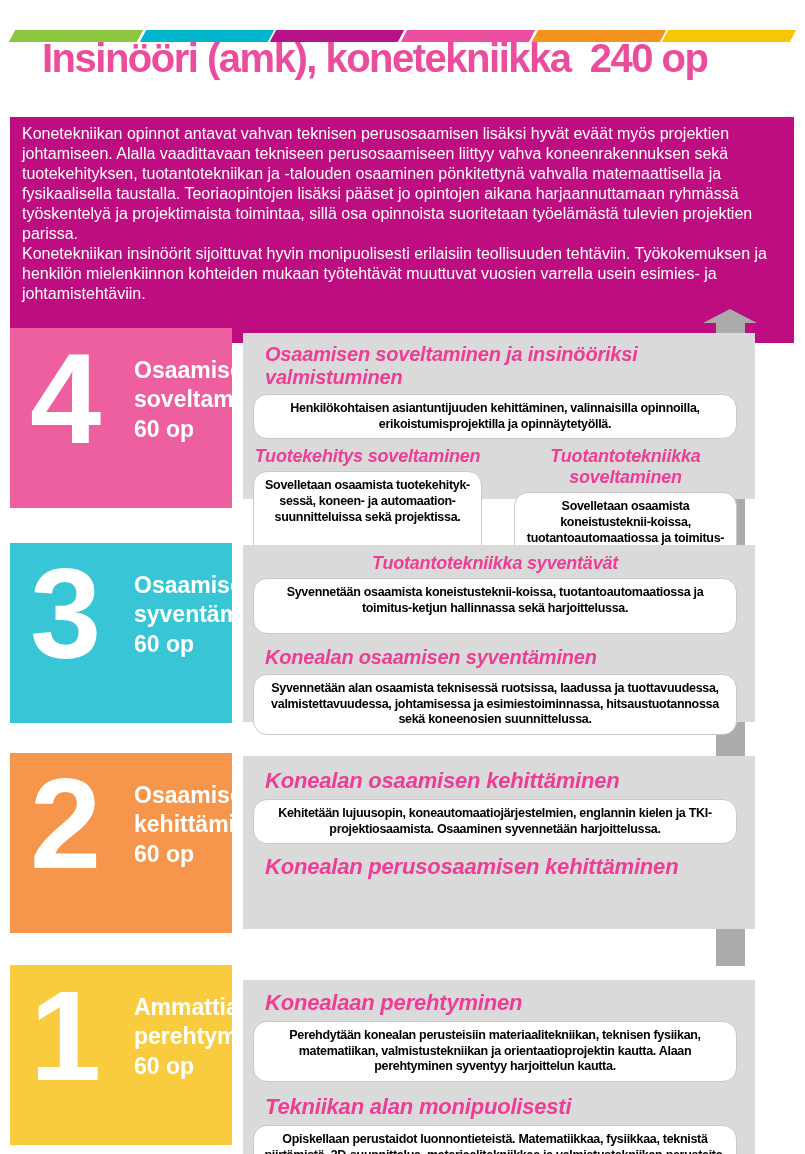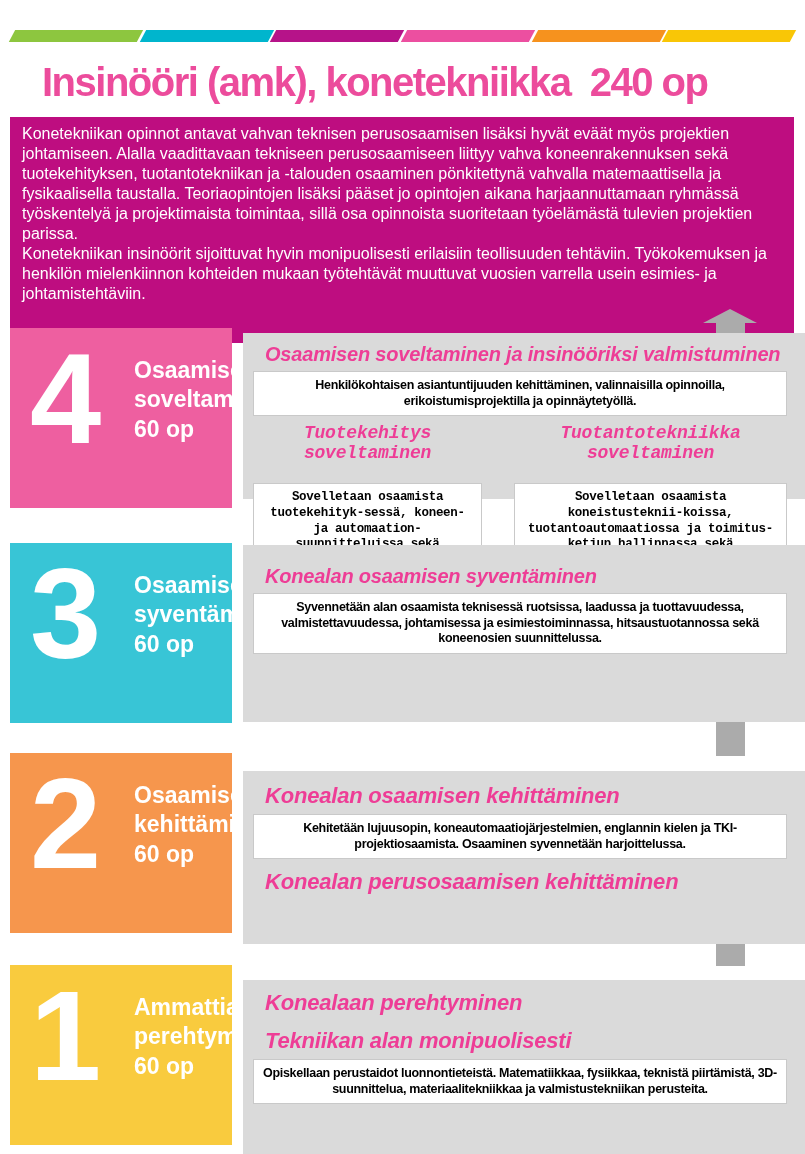--- a/index.html
+++ b/index.html
@@ -9,21 +9,21 @@
   }
   
   .stripe{position:absolute;top:30px;left:12px;width:781px;height:12px;display:flex;}
   .stripe span{flex:1;margin-right:3px;transform:skewX(-28deg);}
   .stripe span:last-child{margin-right:0;}
   .sg0{background:#8DC63F;} .sg1{background:#00B5CD;} .sg2{background:#B61389;}
   .sg3{background:#EC4FA0;} .sg4{background:#F6921E;} .sg5{background:#F9C606;}
 
   
   .title{
-    position:absolute;top:60px;left:42px;margin:0;white-space:pre;
+    position:absolute;top:36px;left:42px;margin:0;white-space:pre;
     font-size:40px;font-weight:bold;color:#EC4C9C;letter-spacing:-1.5px;
   }
 
   
   .intro{
     position:absolute;top:117px;left:10px;width:784px;height:226px;box-sizing:border-box;
     background:#BE0D80;color:#ffffff;padding:7px 12px;overflow:hidden;
     font-size:16px;line-height:1.25;
   }
   .intro p{margin:0;}
@@ -50,45 +50,45 @@
   .numblock{
     position:absolute;left:10px;top:0;width:222px;height:180px;box-sizing:border-box;
     display:flex;color:#ffffff;padding:20px 0 0 20px;
   }
   .c-pink{background:#EE5FA0;} .c-teal{background:#38C5D6;}
   .c-orange{background:#F6964D;} .c-yellow{background:#F9CB3E;}
   .big-num{font-size:128px;line-height:0.8;font-weight:bold;width:104px;flex:none;}
   .num-label{font-size:23px;font-weight:bold;line-height:1.28;padding-top:8px;}
 
   .panel{
-    position:absolute;left:243px;width:562px;box-sizing:border-box;background:#DADADA;
+    position:absolute;left:243px;width:512px;box-sizing:border-box;background:#DADADA;
   }
   #sec4 .panel{top:5px;height:166px;}
   #sec3 .panel{top:2px;height:177px;}
-  #sec2 .panel{top:18px;height:173px;}
+  #sec2 .panel{top:3px;height:173px;}
   #sec1 .panel{top:15px;height:176px;}
 
   .ph{margin:0;color:#EE3D96;font-style:italic;font-weight:bold;letter-spacing:-0.2px;}
   .ph.main{font-size:20px;margin-left:22px;}
   .ph.big{font-size:22px;margin-left:22px;}
   .ph.col{font-size:18px;text-align:center;}
 
   .wbox{
     background:#ffffff;border:1px solid #C9C9C9;color:#000000;
     font-weight:bold;font-size:12.5px;line-height:1.25;letter-spacing:-0.3px;
     padding:6px 8px;box-sizing:border-box;
   }
-  .center{text-align:center;}
+  .center{text-align:center;border-radius:14px;}
   .leftal{text-align:left;}
 
   .full-box{margin:5px 18px 0 10px;}
-  .cols{display:flex;margin:7px 18px 0 10px;gap:32px;font-family:Liberation Mono, monospace;}
+  .cols{display:flex;margin:7px 18px 0 10px;gap:32px;}
   .colA{width:229px;flex:none;display:flex;flex-direction:column;}
   .colB{flex:1;display:flex;flex-direction:column;}
-  .cols .wbox{margin-top:20px;flex:1;min-height:56px;}
+  .cols .wbox{margin-top:4px;flex:1;min-height:56px;}
 
   .mt12{margin-top:12px;} .mt10{margin-top:10px;} .mt8{margin-top:8px;} .mt6{margin-top:12px;}
 </style>
 </head>
 <body>
 
 <div class="stripe">
   <span class="sg0"></span>
   <span class="sg1"></span>
   <span class="sg2"></span>
@@ -139,20 +139,24 @@
   <div class="numblock c-teal">
     <div class="big-num">3</div>
     <div class="num-label">
       <div>Osaamisen</div>
       <div>syventäminen</div>
       <div>60 op</div>
     </div>
   </div>
   <div class="panel">
     <div class="cols mt8">
+      <div class="colB">
+        <h3 class="ph col">Tuotantotekniikka syventävät</h3>
+        <div class="wbox center">Syvennetään osaamista koneistusteknii-koissa, tuotantoautomaatiossa ja toimitus-ketjun hallinnassa sekä harjoittelussa.</div>
+      </div>
     </div>
     <h2 class="ph main mt6">Konealan osaamisen syventäminen</h2>
     <div class="wbox center full-box">Syvennetään alan osaamista teknisessä ruotsissa, laadussa ja tuottavuudessa, valmistettavuudessa, johtamisessa ja esimiestoiminnassa, hitsaustuotannossa sekä koneenosien suunnittelussa.</div>
   </div>
 </section>
 
 <section class="row" id="sec2">
   <div class="numblock c-orange">
     <div class="big-num">2</div>
     <div class="num-label">
@@ -172,16 +176,17 @@
   <div class="numblock c-yellow">
     <div class="big-num">1</div>
     <div class="num-label">
       <div>Ammattialaan</div>
       <div>perehtyminen</div>
       <div>60 op</div>
     </div>
   </div>
   <div class="panel">
     <h2 class="ph big mt10">Konealaan perehtyminen</h2>
+    <div class="wbox center full-box">Perehdytään konealan perusteisiin materiaalitekniikan, teknisen fysiikan, matematiikan, valmistustekniikan ja orientaatioprojektin kautta. Alaan perehtyminen syventyy harjoittelun kautta.</div>
     <h2 class="ph big mt6">Tekniikan alan monipuolisesti</h2>
     <div class="wbox center full-box">Opiskellaan perustaidot luonnontieteistä. Matematiikkaa, fysiikkaa, teknistä piirtämistä, 3D-suunnittelua, materiaalitekniikkaa ja valmistustekniikan perusteita.</div>
   </div>
 </section>
 
 </body></html>

